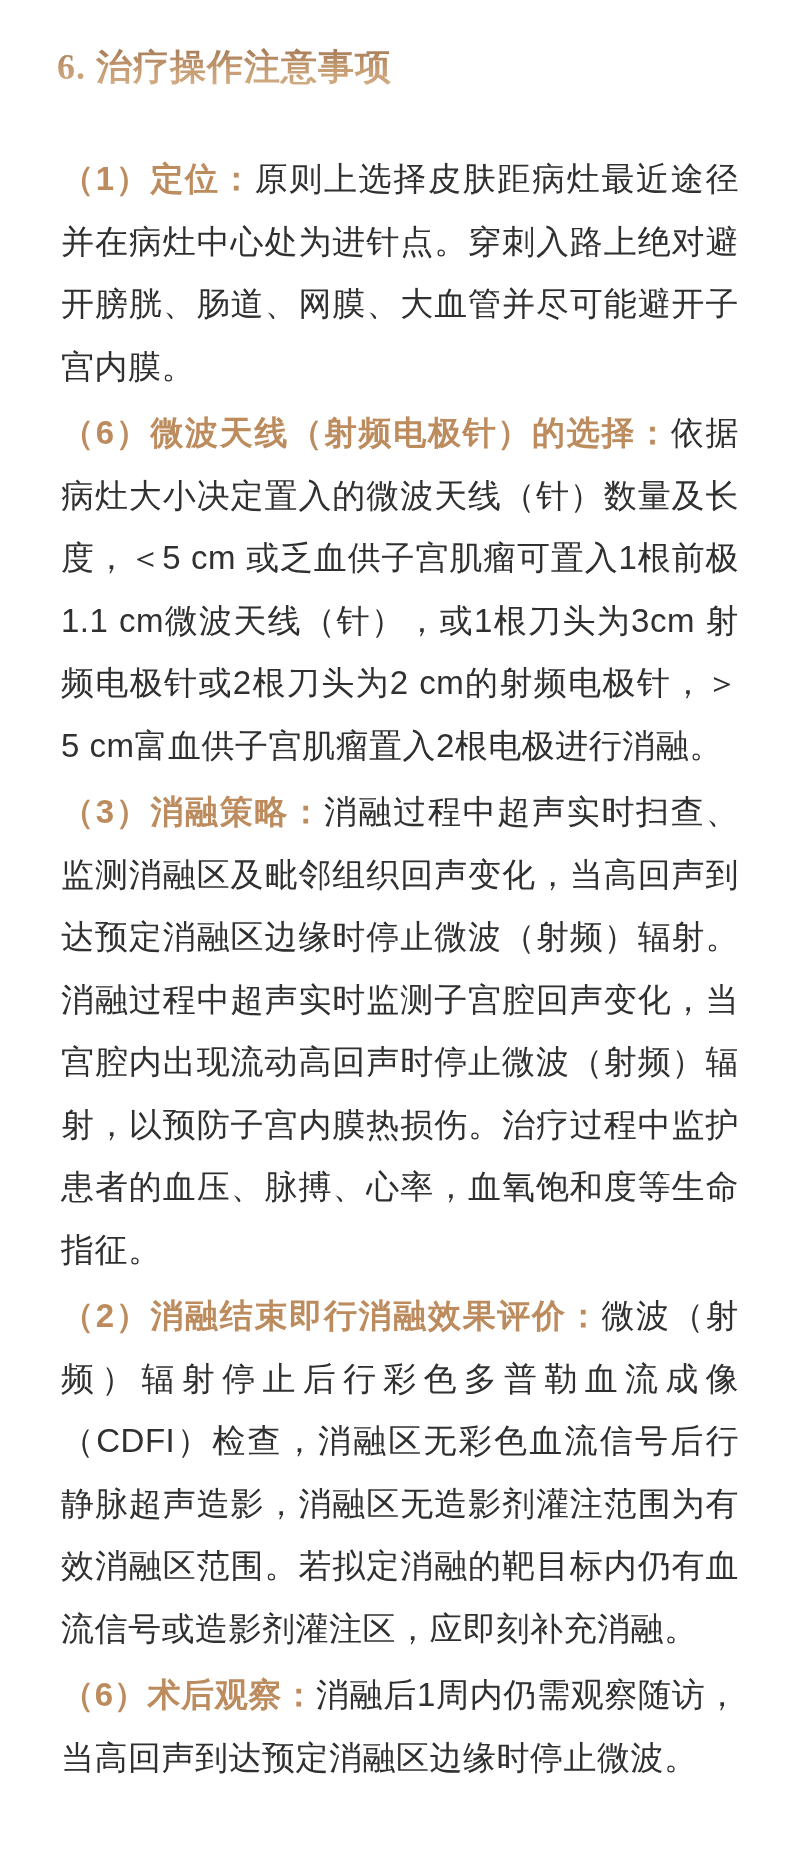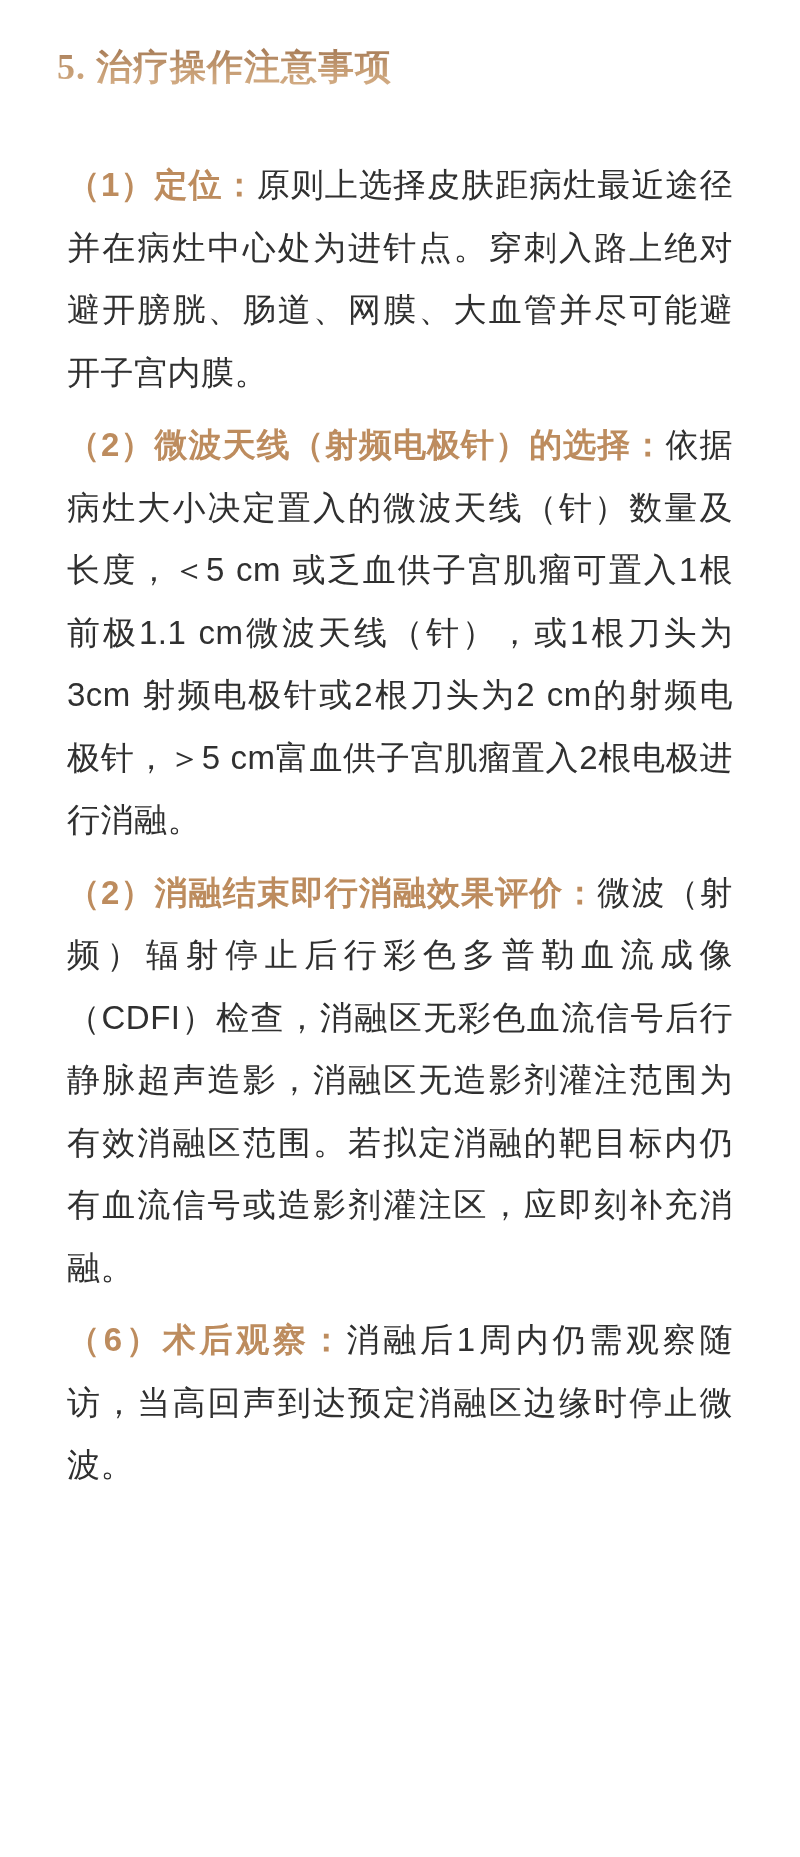--- a/index.html
+++ b/index.html
@@ -31,45 +31,46 @@
     background: linear-gradient(180deg, #9e7350 0%, #c59c73 55%, #d8b38c 100%);
     -webkit-background-clip: text;
     background-clip: text;
     -webkit-text-fill-color: transparent;
     display: inline-block;
   }
   .content {
     width: 686px;
   }
   .para {
-    margin: 10px;
+    margin: 4px;
     font-size: 33px;
     font-weight: 300;
     line-height: 62.5px;
     color: #303030;
     text-align: justify;
     letter-spacing: 0.5px;
   }
   .lead {
     color: #bd8c5e;
     font-weight: 700;
   }
   .body-text {
     color: #303030;
   }
 </style>
 </head>
 <body>
 
 <div class="page">
-  <h1 class="heading">5. 治疗操作注意事项</h1>
+  <h1 class="heading">6. 治疗操作注意事项</h1>
 
   <div class="content">
     <p class="para"><span class="lead">（1）定位：</span><span class="body-text">原则上选择皮肤距病灶最近途径并在病灶中心处为进针点。穿刺入路上绝对避开膀胱、肠道、网膜、大血管并尽可能避开子宫内膜。</span></p>
 
-    <p class="para"><span class="lead">（2）微波天线（射频电极针）的选择：</span><span class="body-text">依据病灶大小决定置入的微波天线（针）数量及长度，＜5 cm 或乏血供子宫肌瘤可置入1根前极1.1 cm微波天线（针），或1根刀头为3cm 射频电极针或2根刀头为2 cm的射频电极针，＞5 cm富血供子宫肌瘤置入2根电极进行消融。</span></p>
+    <p class="para"><span class="lead">（6）微波天线（射频电极针）的选择：</span><span class="body-text">依据病灶大小决定置入的微波天线（针）数量及长度，＜5 cm 或乏血供子宫肌瘤可置入1根前极1.1 cm微波天线（针），或1根刀头为3cm 射频电极针或2根刀头为2 cm的射频电极针，＞5 cm富血供子宫肌瘤置入2根电极进行消融。</span></p>
 
+    <p class="para"><span class="lead">（3）消融策略：</span><span class="body-text">消融过程中超声实时扫查、监测消融区及毗邻组织回声变化，当高回声到达预定消融区边缘时停止微波（射频）辐射。消融过程中超声实时监测子宫腔回声变化，当宫腔内出现流动高回声时停止微波（射频）辐射，以预防子宫内膜热损伤。治疗过程中监护患者的血压、脉搏、心率，血氧饱和度等生命指征。</span></p>
 
     <p class="para"><span class="lead">（2）消融结束即行消融效果评价：</span><span class="body-text">微波（射频）辐射停止后行彩色多普勒血流成像（CDFI）检查，消融区无彩色血流信号后行静脉超声造影，消融区无造影剂灌注范围为有效消融区范围。若拟定消融的靶目标内仍有血流信号或造影剂灌注区，应即刻补充消融。</span></p>
 
     <p class="para"><span class="lead">（6）术后观察：</span><span class="body-text">消融后1周内仍需观察随访，当高回声到达预定消融区边缘时停止微波。</span></p>
   </div>
 </div>
 
 </body></html>

